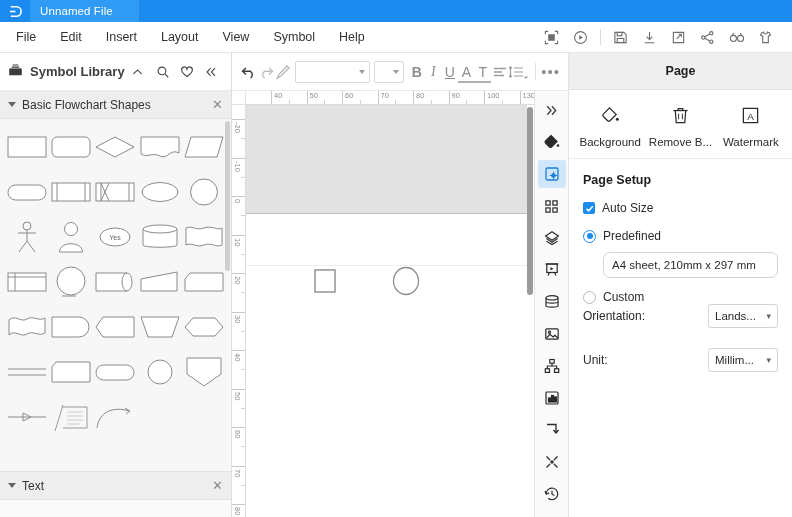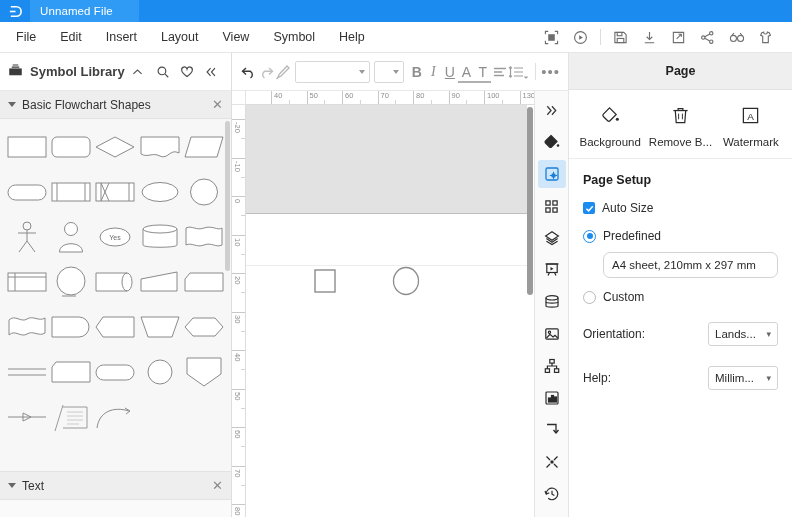--- a/index.html
+++ b/index.html
@@ -215,21 +215,21 @@
   .dim-row {
     display: flex; align-items: center; gap: 10px; margin-top: 12px;
   }
   .dim-input {
     flex: 1; height: 26px; border: 1px solid #e4e4e4; border-radius: 3px;
     padding: 0 8px; font-size: 11.5px; color: #bcbcbc; background: #fafafa;
     font-family: "Liberation Sans", sans-serif;
   }
   .dim-x { font-size: 11.5px; color: #555; }
   .sel-row {
-    display: flex; align-items: center; margin-top: 18px;
+    display: flex; align-items: center; 
   }
   .sel-label { font-size: 12px; color: #2b2b2b; }
   .select {
     margin-left: auto; width: 70px; height: 24px; border: 1px solid #d3d3d3;
     border-radius: 3px; display: flex; align-items: center; padding: 0 6px;
     font-size: 11.5px; color: #2b2b2b; background: #fff; gap: 4px;
   }
   .select span:first-child {
     overflow: hidden; white-space: nowrap; text-overflow: ellipsis; flex: 1;
   }
@@ -895,21 +895,21 @@
 
         <div class="sel-row">
           <span class="sel-label">Orientation:</span>
           <span class="select">
             <span>Lands...</span>
             <span class="caret-sm">▾</span>
           </span>
         </div>
 
         <div class="sel-row" style="margin-top:20px;">
-          <span class="sel-label">Help:</span>
+          <span class="sel-label">Unit:</span>
           <span class="select">
             <span>Millim...</span>
             <span class="caret-sm">▾</span>
           </span>
         </div>
       </div>
     </div>
 
   </div>
 </div>

